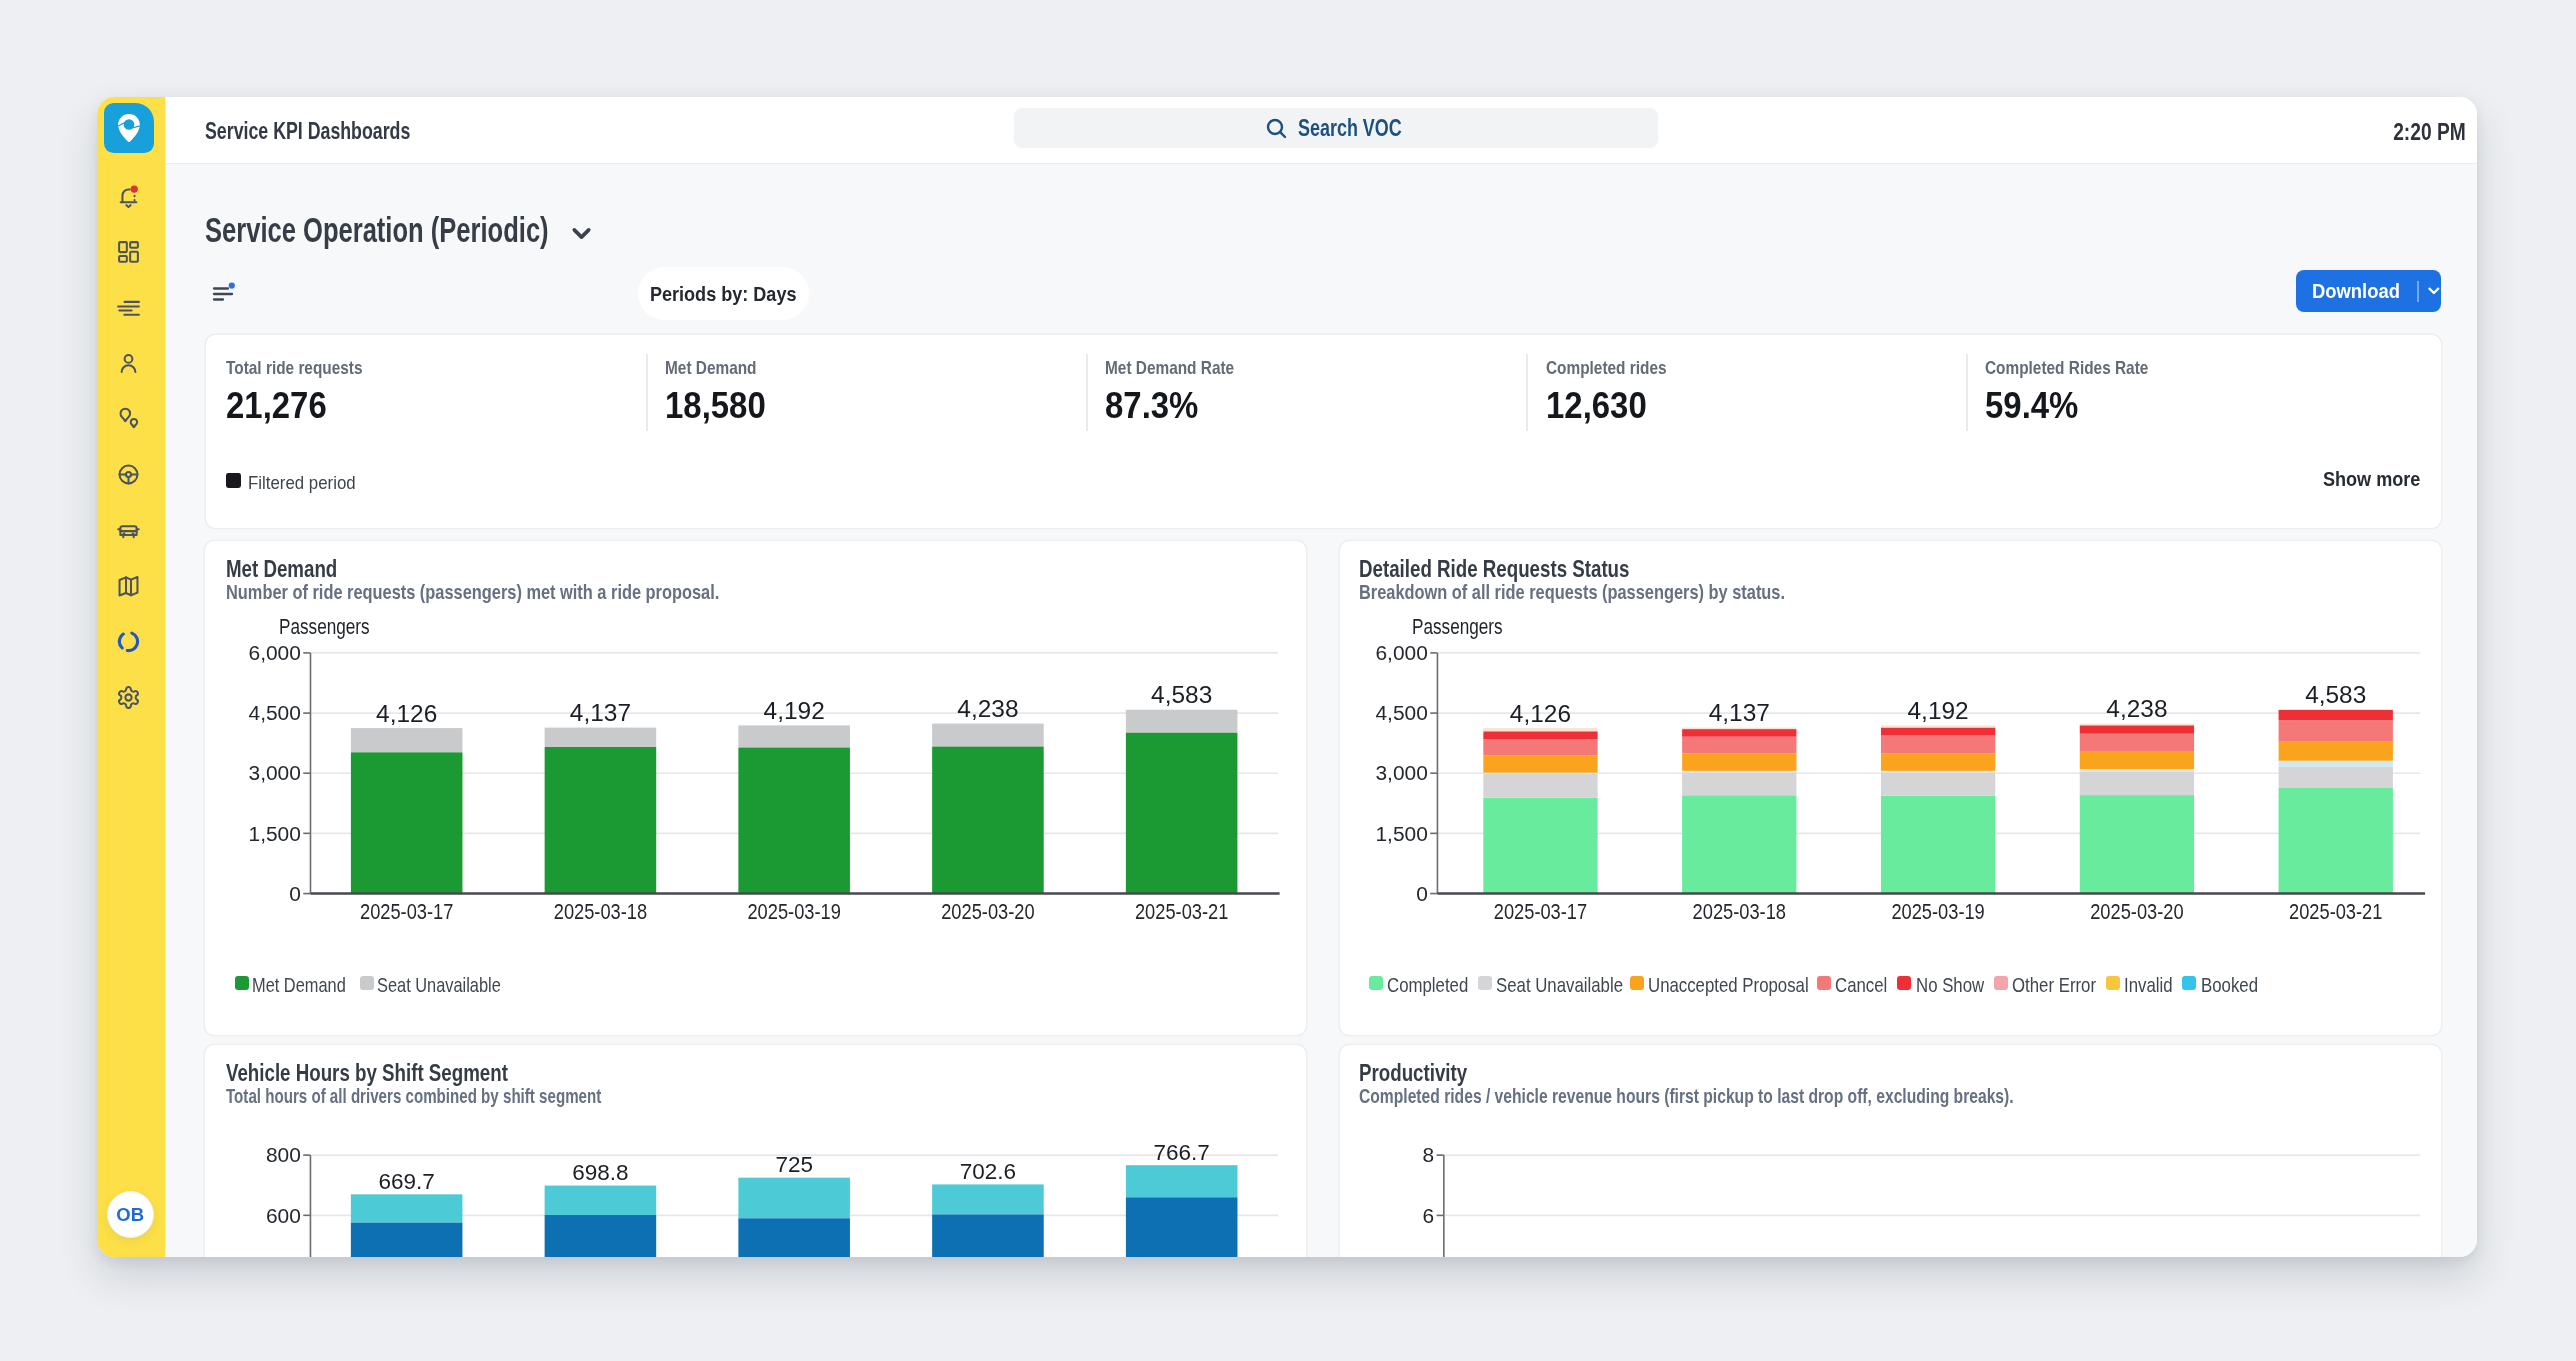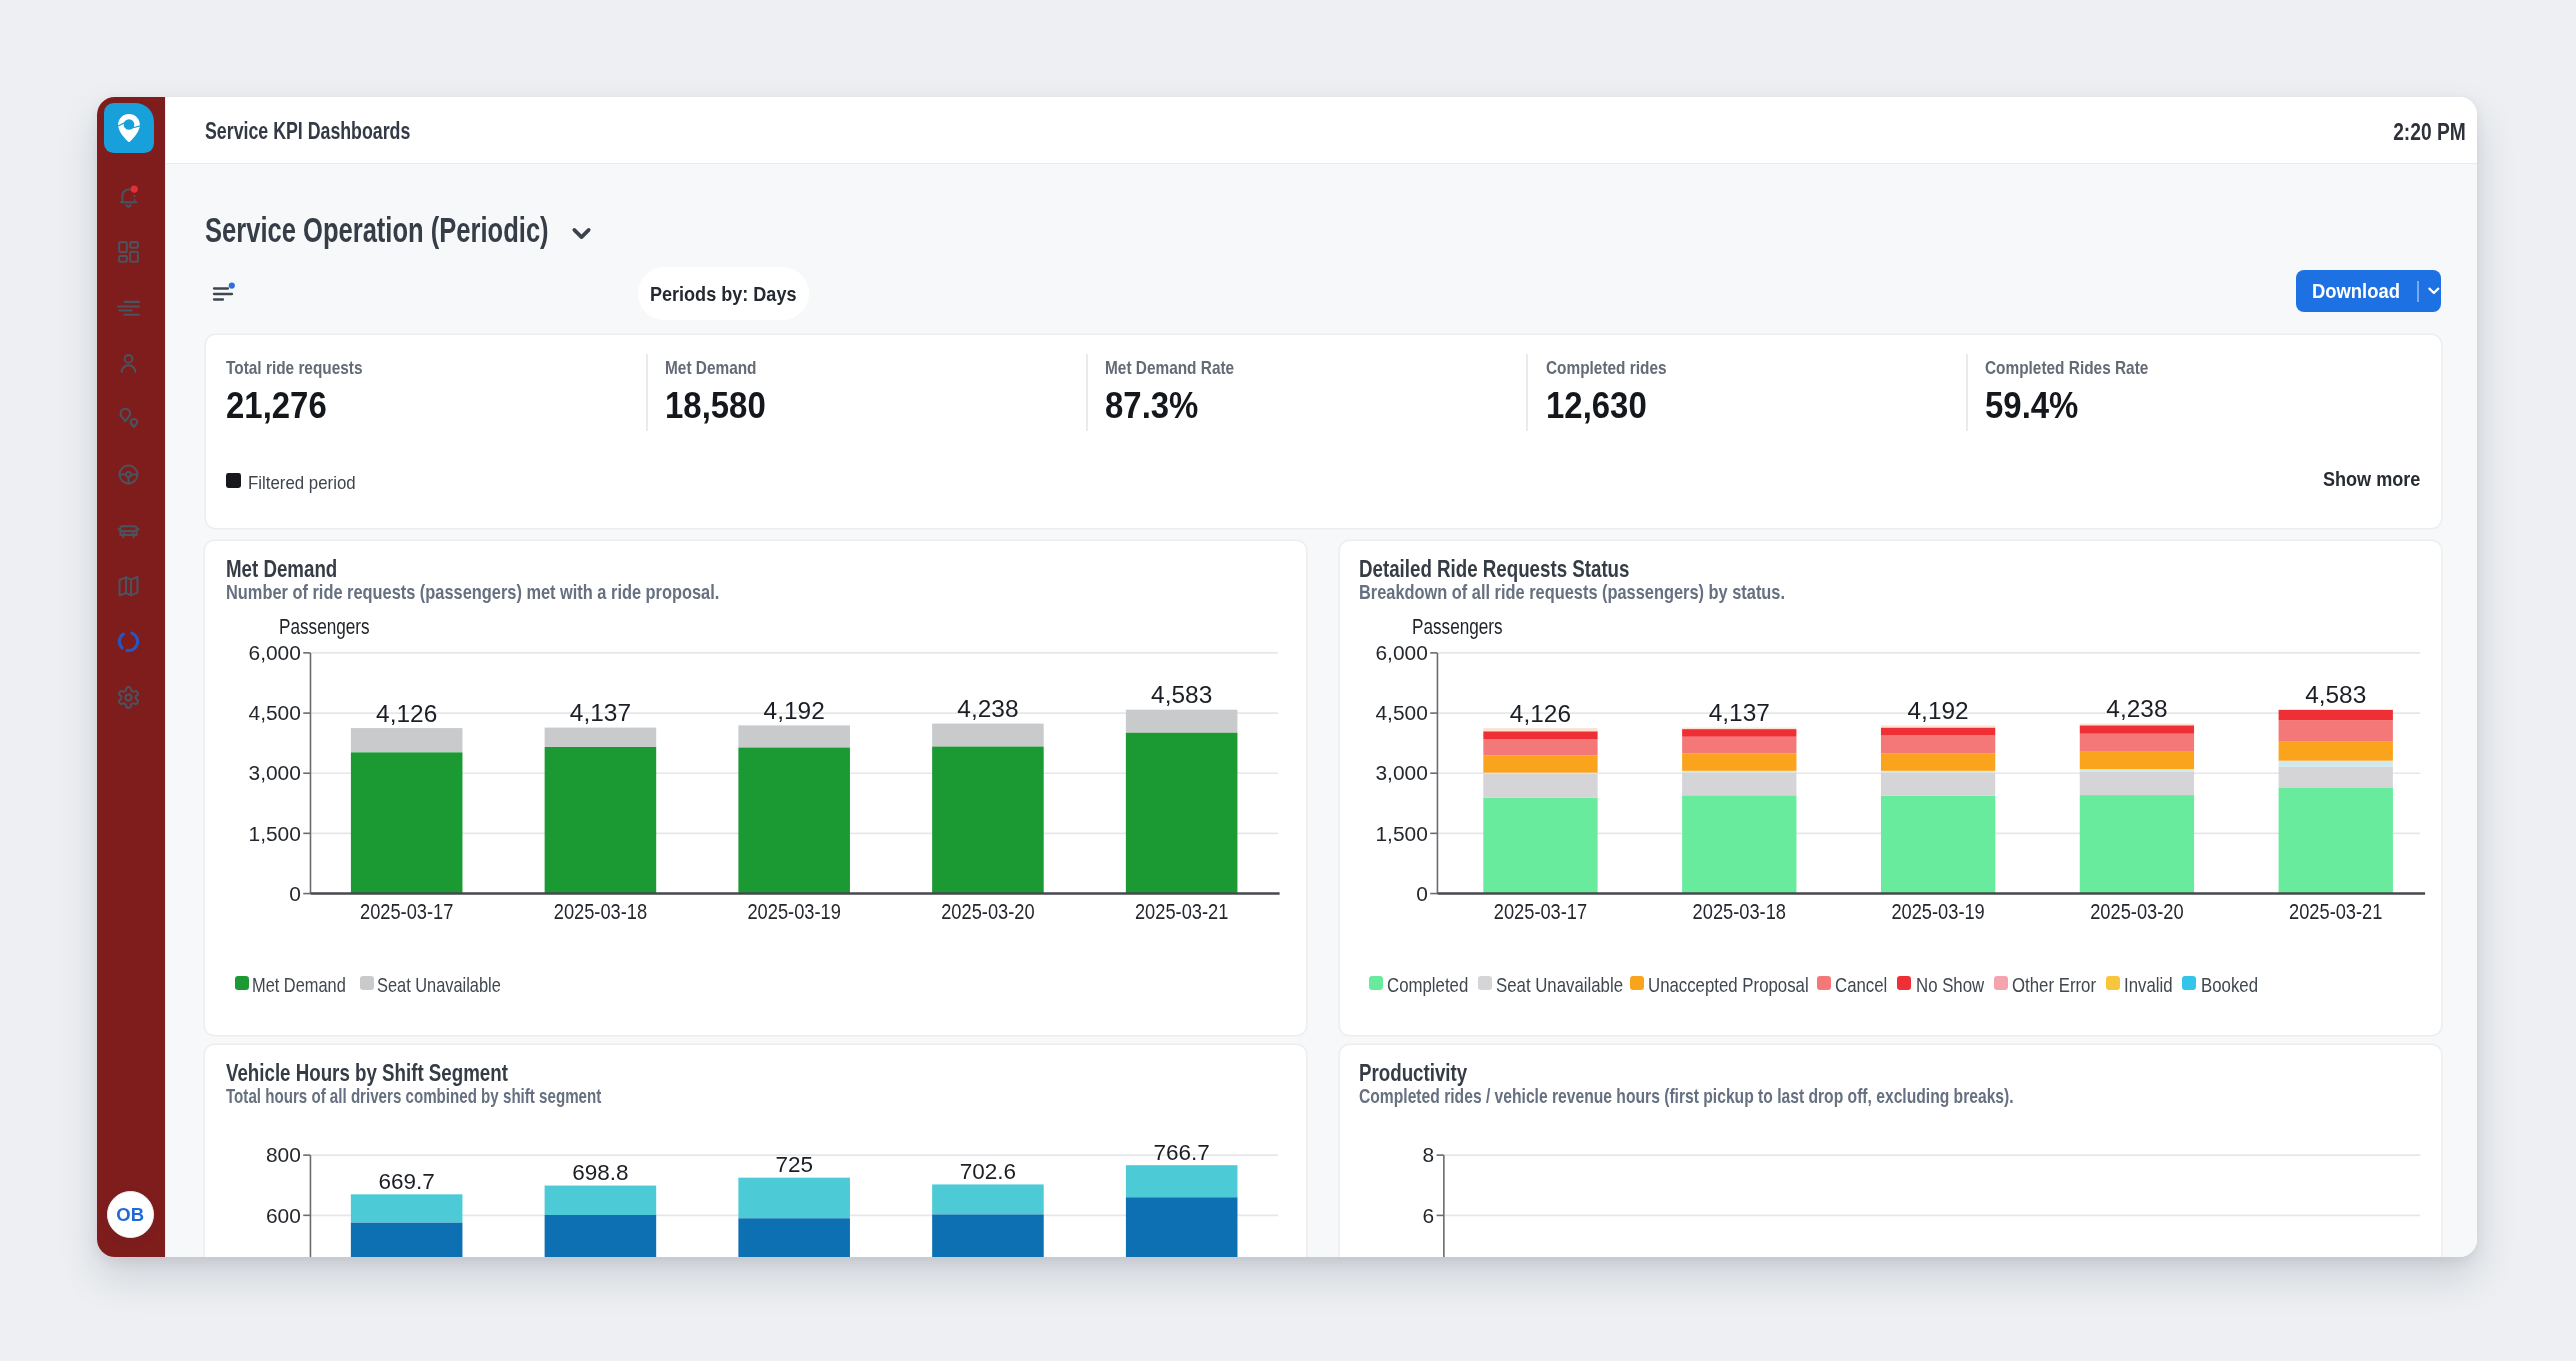--- a/index.html
+++ b/index.html
@@ -1,18 +1,18 @@
 <!DOCTYPE html>
 <html style="font-size:13px"><head><meta charset="utf-8">
 <style>
   * { margin:0; padding:0; box-sizing:border-box; }
   html,body { width:2576px; height:1361px; background:#edeff2; font-family:"Liberation Sans",sans-serif; -webkit-font-smoothing:antialiased; }
   .app { position:absolute; left:97px; top:97px; width:2380px; height:1160px; background:#fff; border-radius:17.7px;
          box-shadow:0 19.3px 39px rgba(45,55,75,.16), 0 4.8px 11.3px rgba(45,55,75,.08); overflow:hidden; }
-  .sidebar { position:absolute; left:0; top:0; width:69px; height:100%; background:#7f1d1d; border-right:1.6px solid #eceef1; }
+  .sidebar { position:absolute; left:0; top:0; width:69px; height:100%; background:#fde047; border-right:1.6px solid #eceef1; }
   .header { position:absolute; left:69px; top:0; right:0; height:67px; background:#fff; border-bottom:1.6px solid #e9ebee;text-align:center; }
   .content { position:absolute; left:69px; top:67px; right:0; bottom:0; background:#f7f8fa; }
   .card { position:absolute; background:#fff; box-shadow:0 0 0 1.6px #eceef0; border-radius:9.7px; }
   .ctitle { font-size:24px; font-weight:700; color:#353c45; transform:scaleX(.78); transform-origin:0 50%; white-space:nowrap; }
   .csub { font-size:21px; font-weight:700; color:#667080; transform:scaleX(.78); transform-origin:0 50%; white-space:nowrap; }
   .sx { transform:scaleX(.78); transform-origin:0 50%; white-space:nowrap; }
   svg text { font-family:"Liberation Sans",sans-serif; }
 </style></head>
 <body>
 <div class="app">
@@ -80,20 +80,27 @@
       </svg>
       <svg viewBox="0 0 24 24" style="position:absolute;left:19.3px;top:588px;width:25px;height:25px" fill="none" stroke="#4b535f" stroke-width="1.95" stroke-linecap="round" stroke-linejoin="round">
         <path d="M12.22 2h-.44a2 2 0 0 0-2 2v.18a2 2 0 0 1-1 1.73l-.43.25a2 2 0 0 1-2 0l-.15-.08a2 2 0 0 0-2.73.73l-.22.38a2 2 0 0 0 .73 2.73l.15.1a2 2 0 0 1 1 1.72v.51a2 2 0 0 1-1 1.74l-.15.09a2 2 0 0 0-.73 2.73l.22.38a2 2 0 0 0 2.73.73l.15-.08a2 2 0 0 1 2 0l.43.25a2 2 0 0 1 1 1.73V20a2 2 0 0 0 2 2h.44a2 2 0 0 0 2-2v-.18a2 2 0 0 1 1-1.73l.43-.25a2 2 0 0 1 2 0l.15.08a2 2 0 0 0 2.73-.73l.22-.39a2 2 0 0 0-.73-2.73l-.15-.08a2 2 0 0 1-1-1.74v-.5a2 2 0 0 1 1-1.74l.15-.09a2 2 0 0 0 .73-2.73l-.22-.38a2 2 0 0 0-2.73-.73l-.15.08a2 2 0 0 1-2 0l-.43-.25a2 2 0 0 1-1-1.73V4a2 2 0 0 0-2-2z"></path>
         <circle cx="12" cy="12" r="3"></circle>
       </svg>
     <div style="position:absolute;left:9.7px;top:1094px;width:47px;height:47px;border-radius:50%;background:#fff;border:1.6px solid #f1f2f4;box-shadow:0 3.2px 9.7px rgba(40,50,70,.08);display:flex;align-items:center;justify-content:center;font-size:18.5px;font-weight:700;color:#1e6bd6">OB</div>
   </div>
 
   <div class="header">
     <div class="sx" style="position:absolute;left:39px;top:20px;font-size:24px;font-weight:700;color:#333a45;transform:scaleX(.74)">Service KPI Dashboards</div>
+    <div style="position:absolute;left:848px;top:11.3px;width:644px;height:40px;border-radius:8px;background:#f2f3f5;display:flex;align-items:center;justify-content:center;gap:9.7px;padding-left:22.5px">
+      <svg viewBox="0 0 24 24" width="24" height="24" fill="none" stroke="#1b5180" stroke-width="2.4" stroke-linecap="round">
+          <circle cx="11" cy="11" r="7"></circle>
+          <path d="M16.2 16.2 21 21"></path>
+        </svg>
+      <span style="font-size:23px;font-weight:700;color:#1b5180;transform:scaleX(.78);transform-origin:0 50%">Search VOC</span>
+    </div>
     <div style="position:absolute;right:11.3px;top:21px;font-size:24px;font-weight:700;color:#2e333b;transform:scaleX(.8);transform-origin:100% 50%">2:20 PM</div>
   </div>
 
   <div class="content">
     <div class="sx" style="position:absolute;left:39px;top:46px;font-size:35px;font-weight:700;color:#363d47;transform:scaleX(.73)">Service Operation (Periodic)</div>
     <svg viewBox="0 0 24 24" style="position:absolute;left:401px;top:55px;width:29px;height:29px" fill="none" stroke="#3b424b" stroke-width="3" stroke-linecap="round" stroke-linejoin="round">
         <path d="m6 9 6 6 6-6"></path>
       </svg>
 
     <svg viewBox="0 0 24 24" style="position:absolute;left:45px;top:118px;width:24px;height:24px" fill="none" stroke="#3e4650" stroke-width="2.3" stroke-linecap="round">

